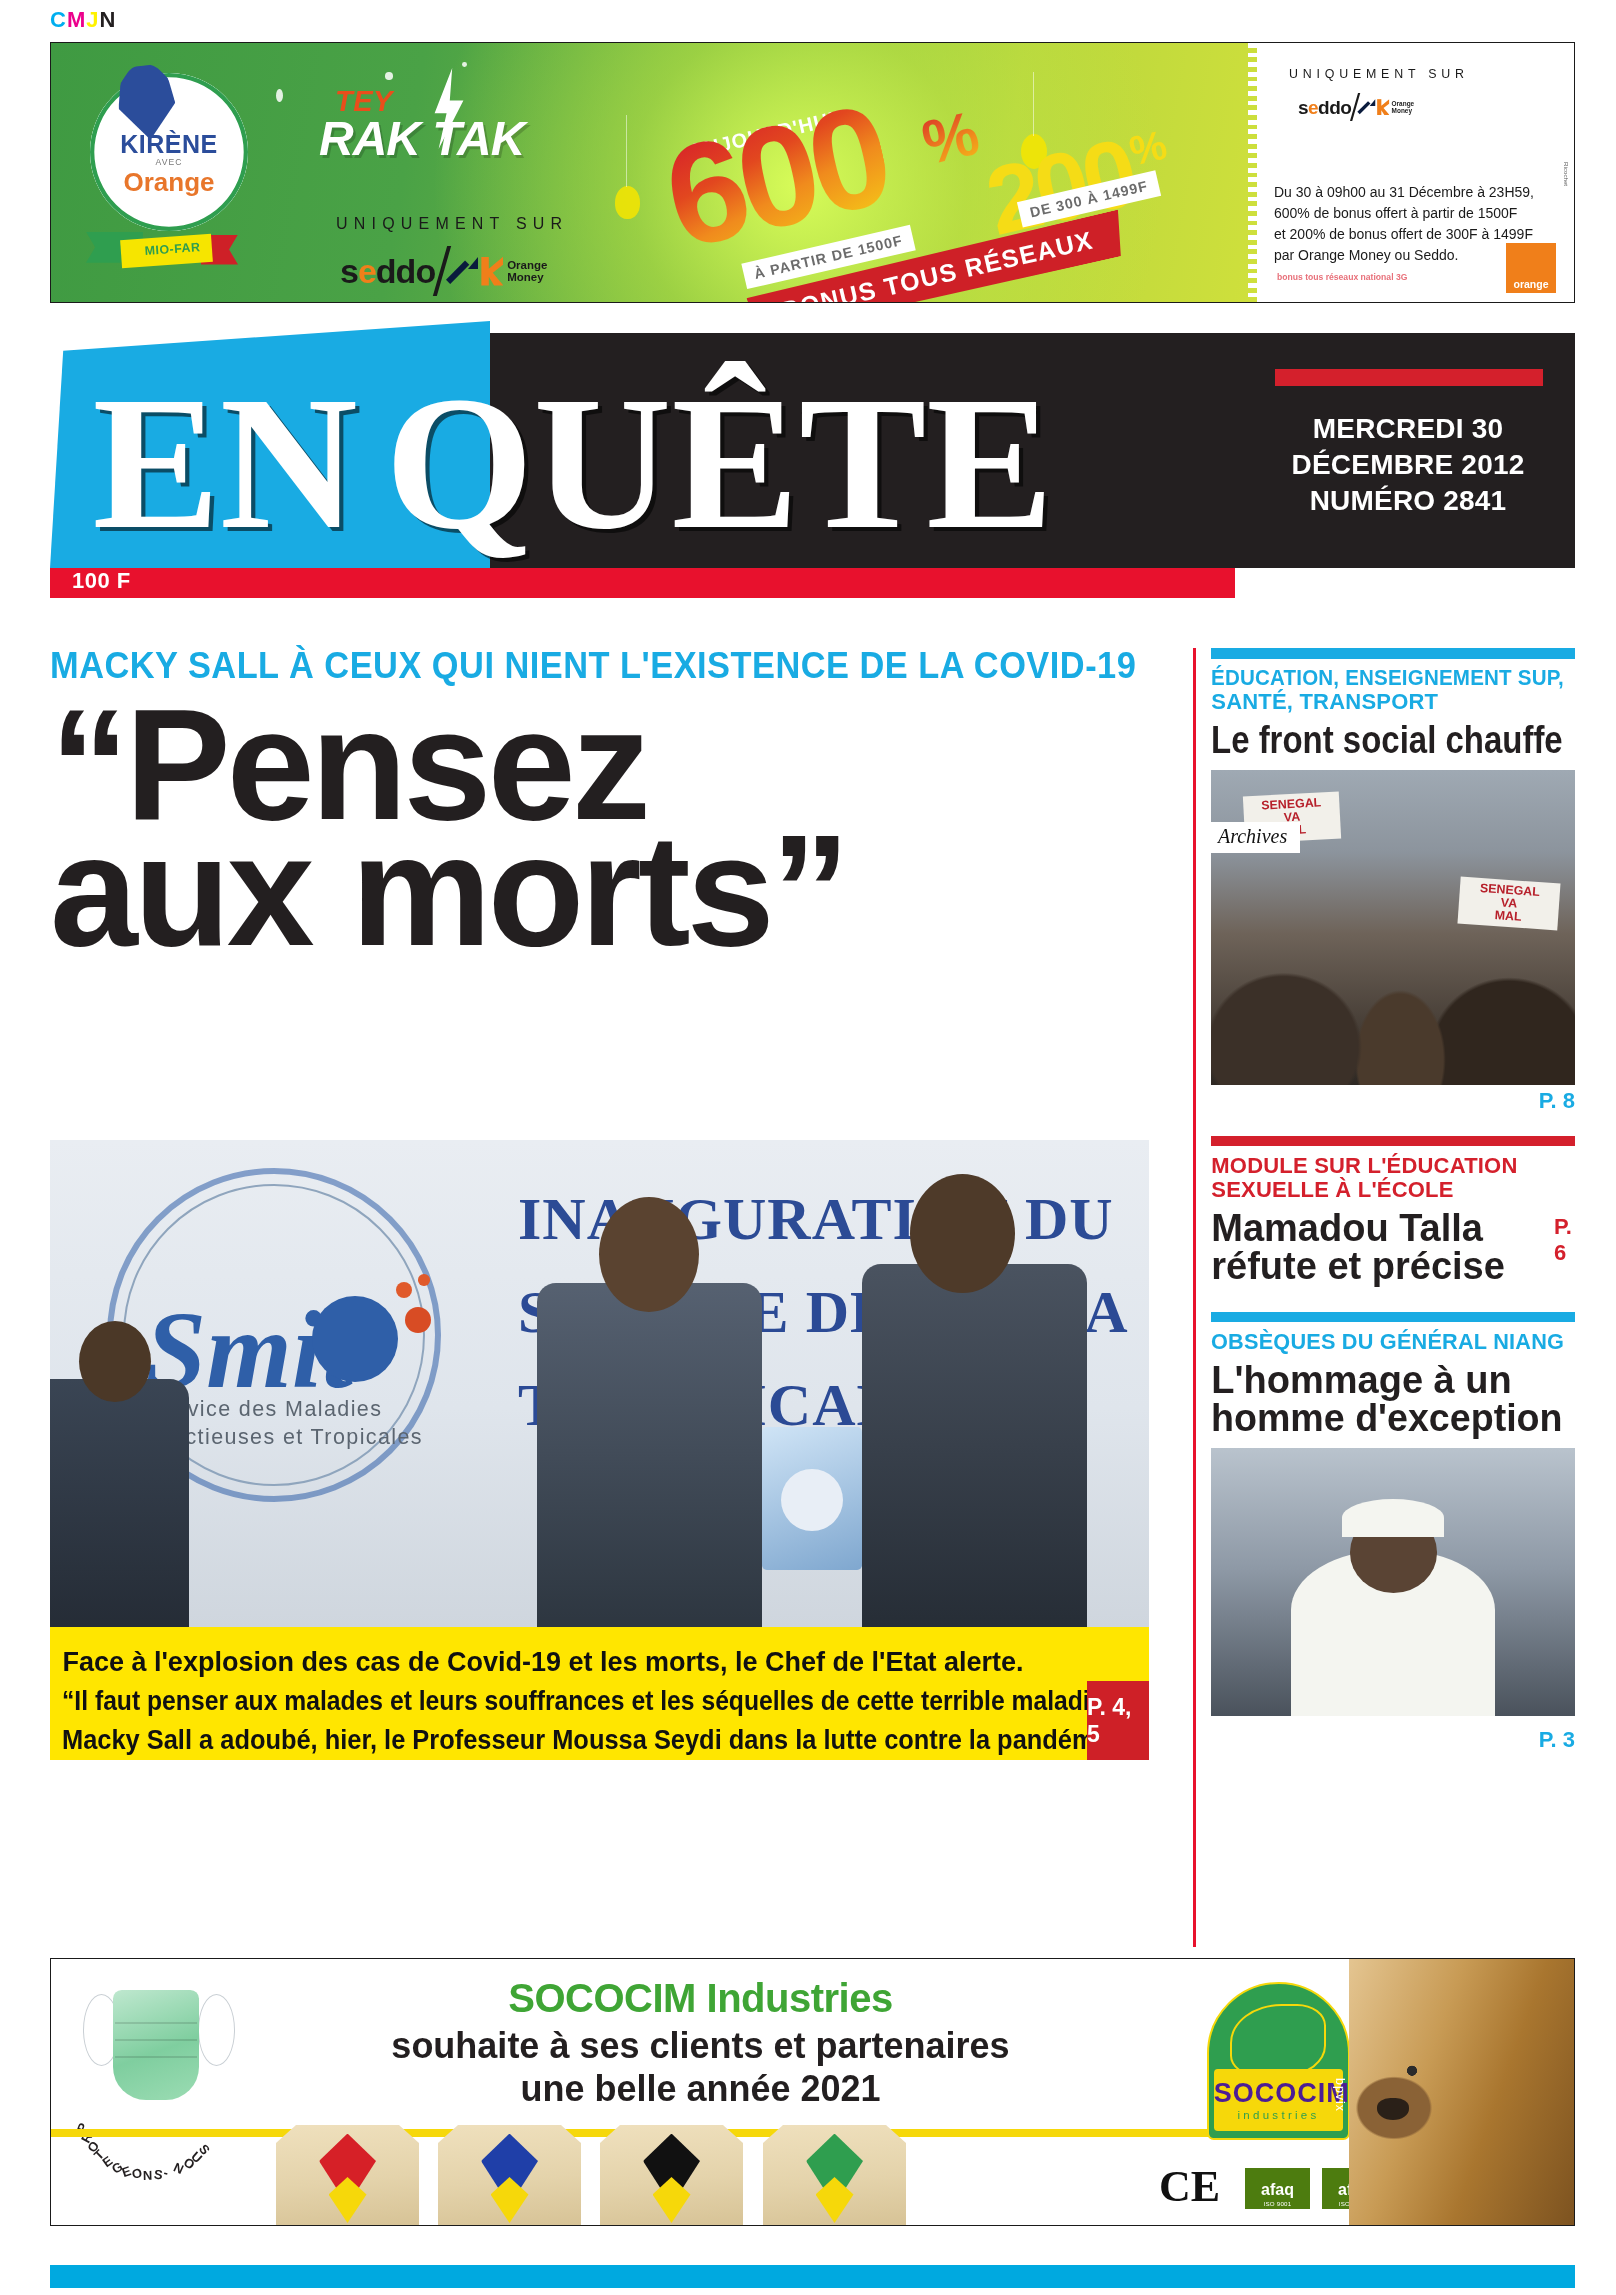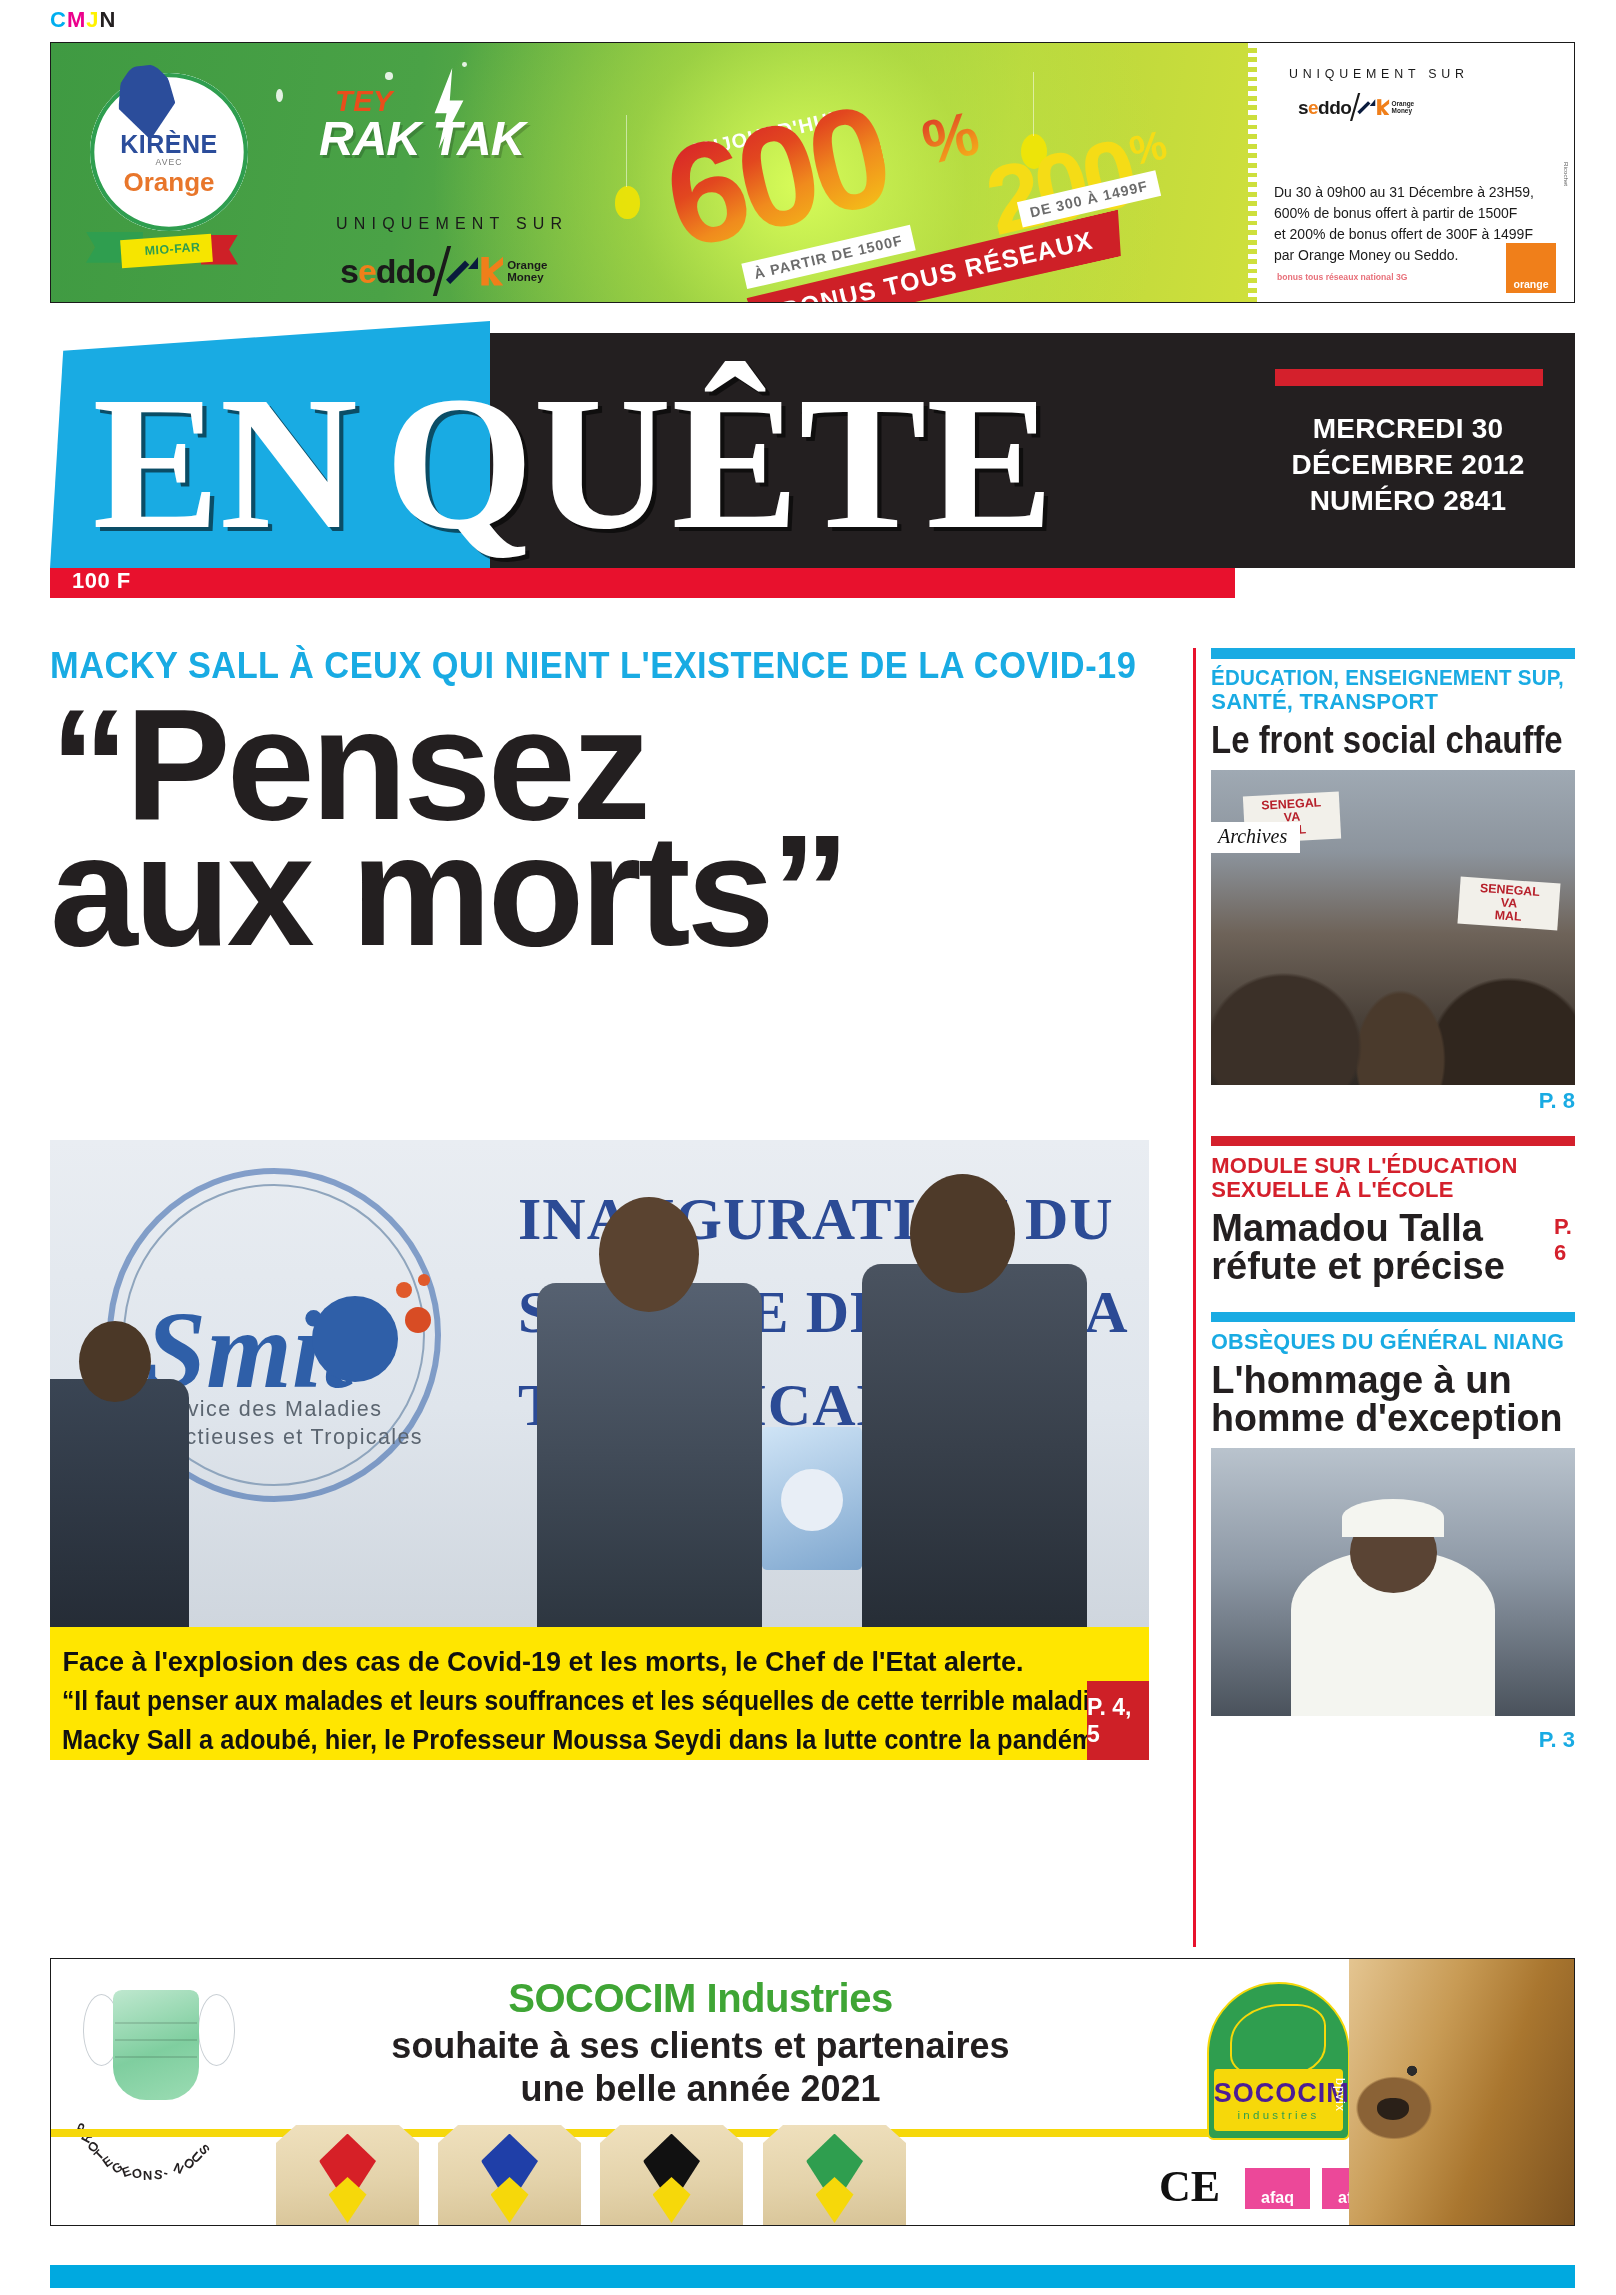--- a/index.html
+++ b/index.html
@@ -249,22 +249,22 @@
      background:
        radial-gradient(circle at 28% 42%, #2b2b2b 0 4.8px, transparent 5.3px),
        radial-gradient(ellipse at 20% 56%, #8a6236 0 14%, transparent 15%),
        linear-gradient(110deg,#e4c591 0%,#c89b55 36%,#a9762f 62%,#7d5320 100%); }
   #soco-lion-photo .nose { position: absolute; left: 28px; top: 139px; width: 32px; height: 22px;
      background: #2a2018; border-radius: 50% 50% 60% 60%; }
   #bpvix { position: absolute; right: 227px; top: 119px; color: #fff; font-size: 12.4px;
      writing-mode: vertical-rl; letter-spacing: 1px; }
   #ce { position: absolute; left: 1108px; bottom: 13.4px; font-size: 44px; font-weight: 700;
      font-family: "Liberation Serif", serif; color: #111; }
-  .afaq { position: absolute; bottom: 16px; width: 65px; height: 41px; background: #ec4899;
-     color: #fff; font-size: 16px; font-weight: 700; text-align: center; line-height: 1.0; padding-top: 22px; }
+  .afaq { position: absolute; bottom: 16px; width: 65px; height: 41px; background: #4d7c0f;
+     color: #fff; font-size: 16px; font-weight: 700; text-align: center; line-height: 1.0; padding-top: 14px; }
   .afaq small { display: block; font-size: 6.2px; font-weight: 400; letter-spacing: 0.2px; margin-top: 2.9px; }
   #afaq1 { left: 1194px; } #afaq2 { left: 1271px; }
 
   
   #bottombar { position: absolute; left: 50px; top: 2265px; width: 1525px; height: 23px; background: #00A9E0; }
 </style>
 </head>
 <body>
 
 <div class="page">

